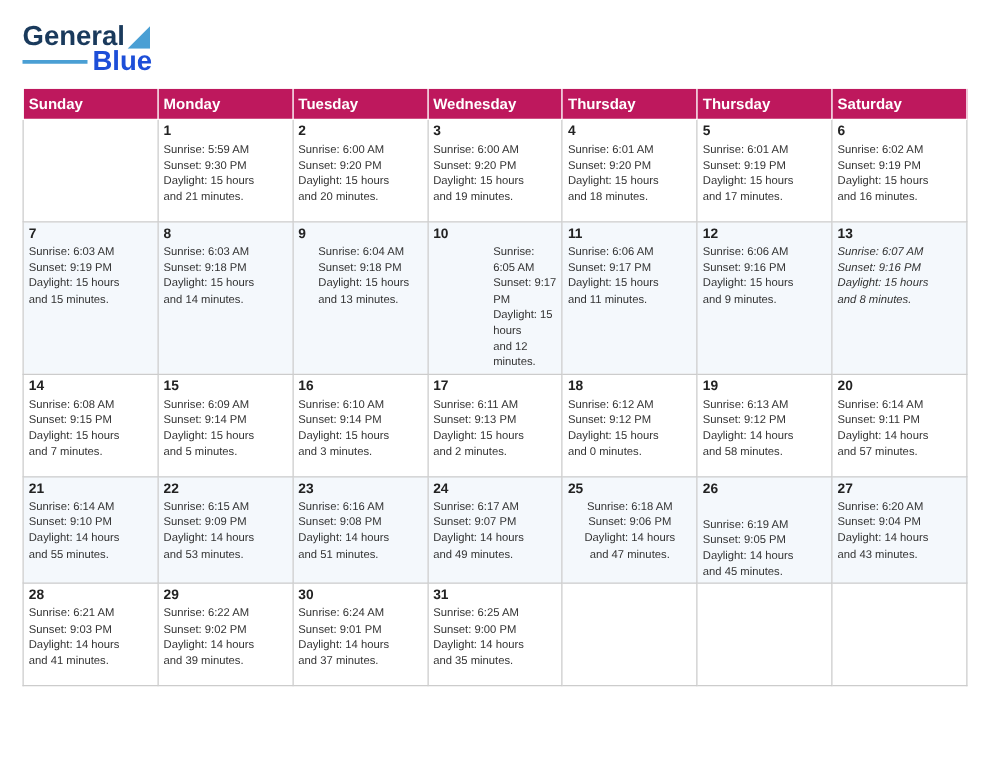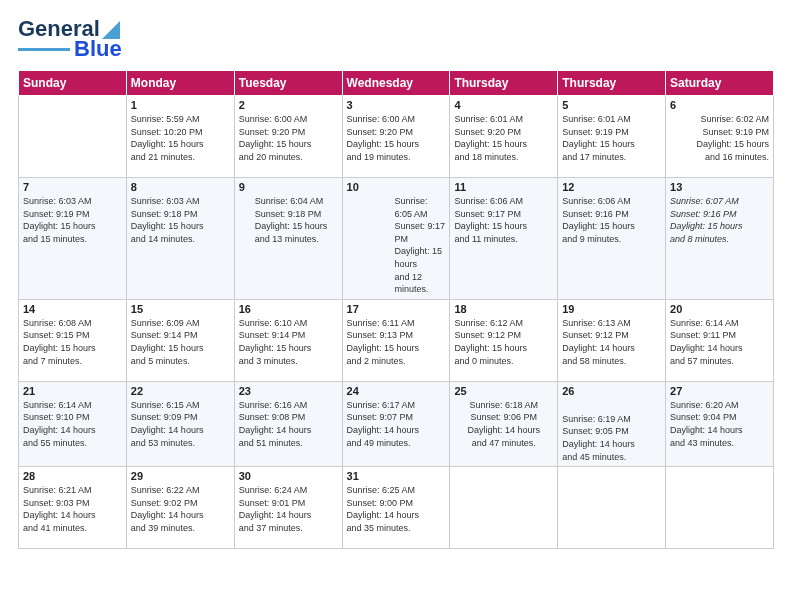--- a/index.html
+++ b/index.html
@@ -113,21 +113,21 @@
           <th>Thursday</th>
           <th>Saturday</th>
         </tr>
     </thead>
     <tbody id="calendar-body">
     <tr>
           <td></td>
           <td>
             <span class="day-num">1</span>
             <div class="cell-content" style="white-space: pre-line;">Sunrise: 5:59 AM
-Sunset: 10:20 PM
+Sunset: 9:30 PM
 Daylight: 15 hours
 and 21 minutes.</div>
           </td>
           <td>
             <span class="day-num">2</span>
             <div class="cell-content" style="white-space: pre-line;">Sunrise: 6:00 AM
 Sunset: 9:20 PM
 Daylight: 15 hours
 and 20 minutes.</div>
           </td>
@@ -147,21 +147,21 @@
           </td>
           <td>
             <span class="day-num">5</span>
             <div class="cell-content" style="white-space: pre-line;">Sunrise: 6:01 AM
 Sunset: 9:19 PM
 Daylight: 15 hours
 and 17 minutes.</div>
           </td>
           <td>
             <span class="day-num">6</span>
-            <div class="cell-content" style="white-space: pre-line; text-align: right;">Sunrise: 6:02 AM
+            <div class="cell-content" style="white-space: pre-line;">Sunrise: 6:02 AM
 Sunset: 9:19 PM
 Daylight: 15 hours
 and 16 minutes.</div>
           </td>
         </tr>
         <tr>
           <td>
             <span class="day-num">7</span>
             <div class="cell-content" style="white-space: pre-line;">Sunrise: 6:03 AM
 Sunset: 9:19 PM

